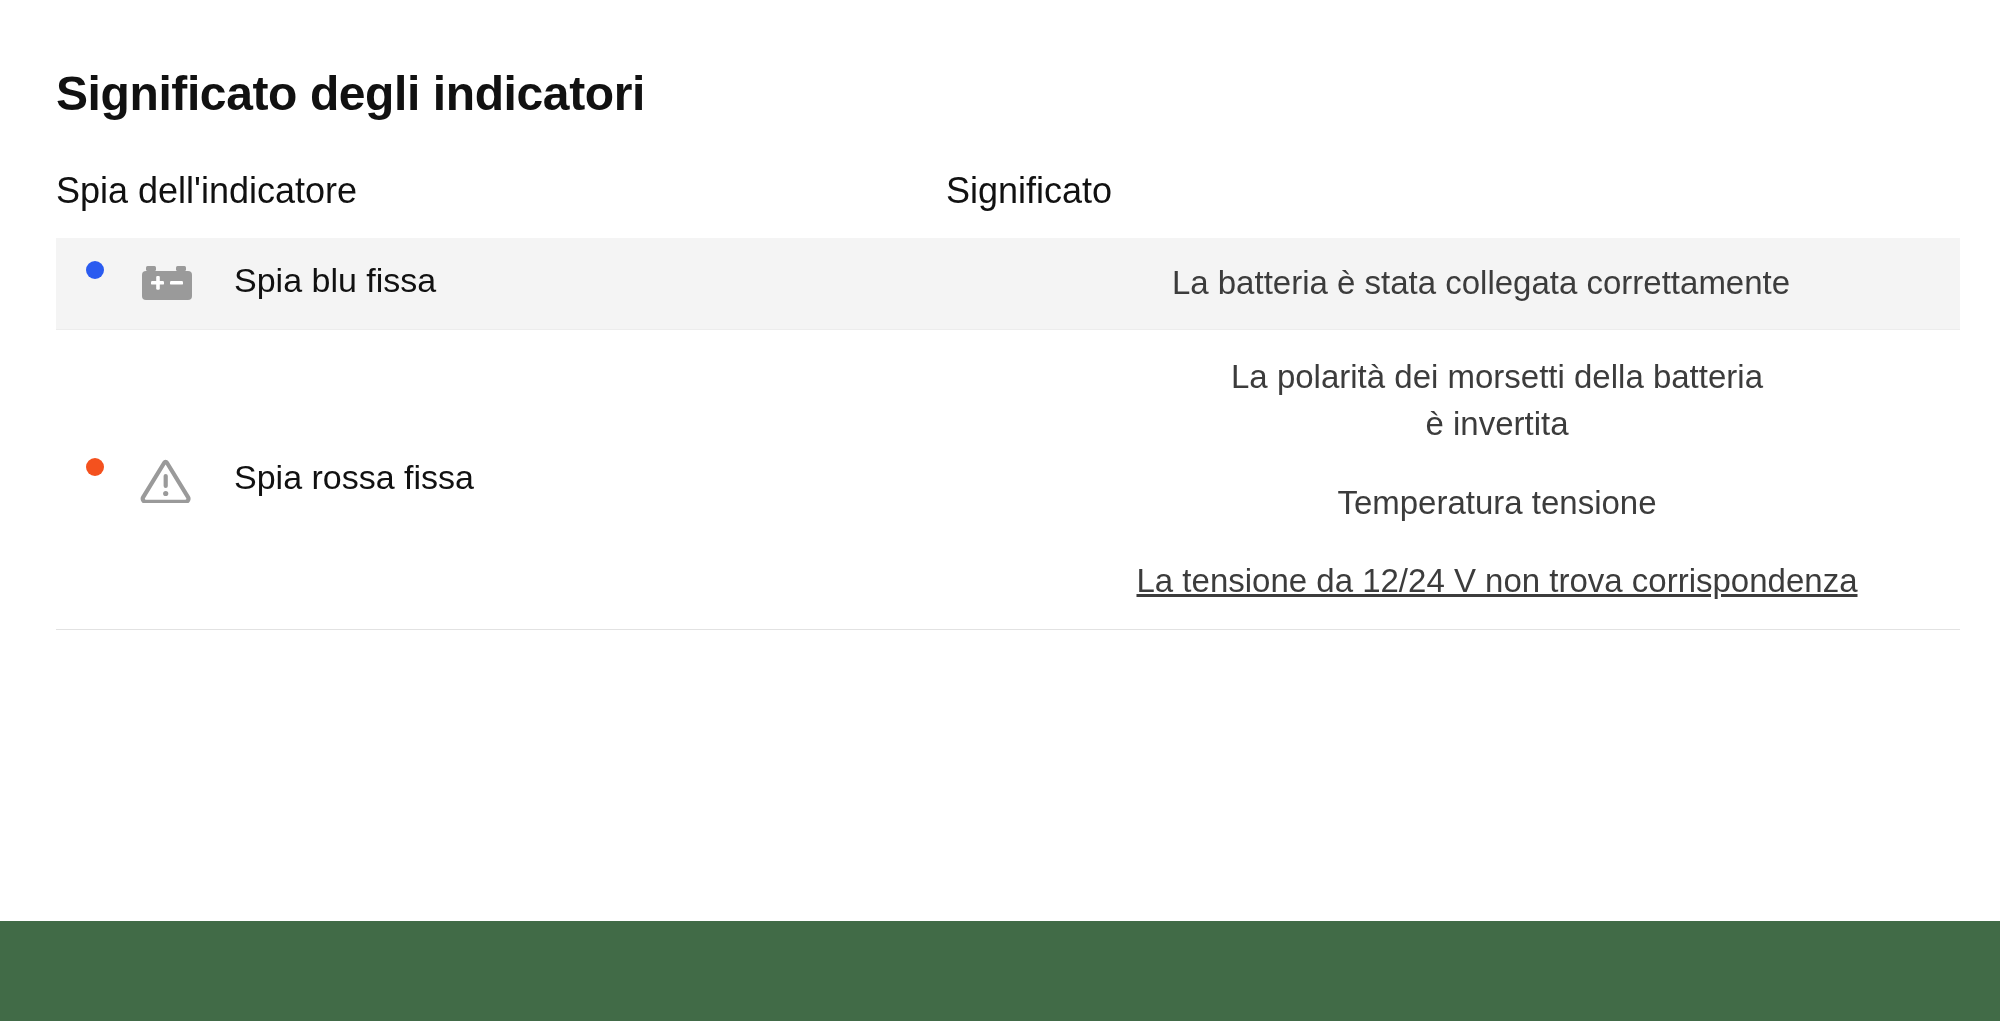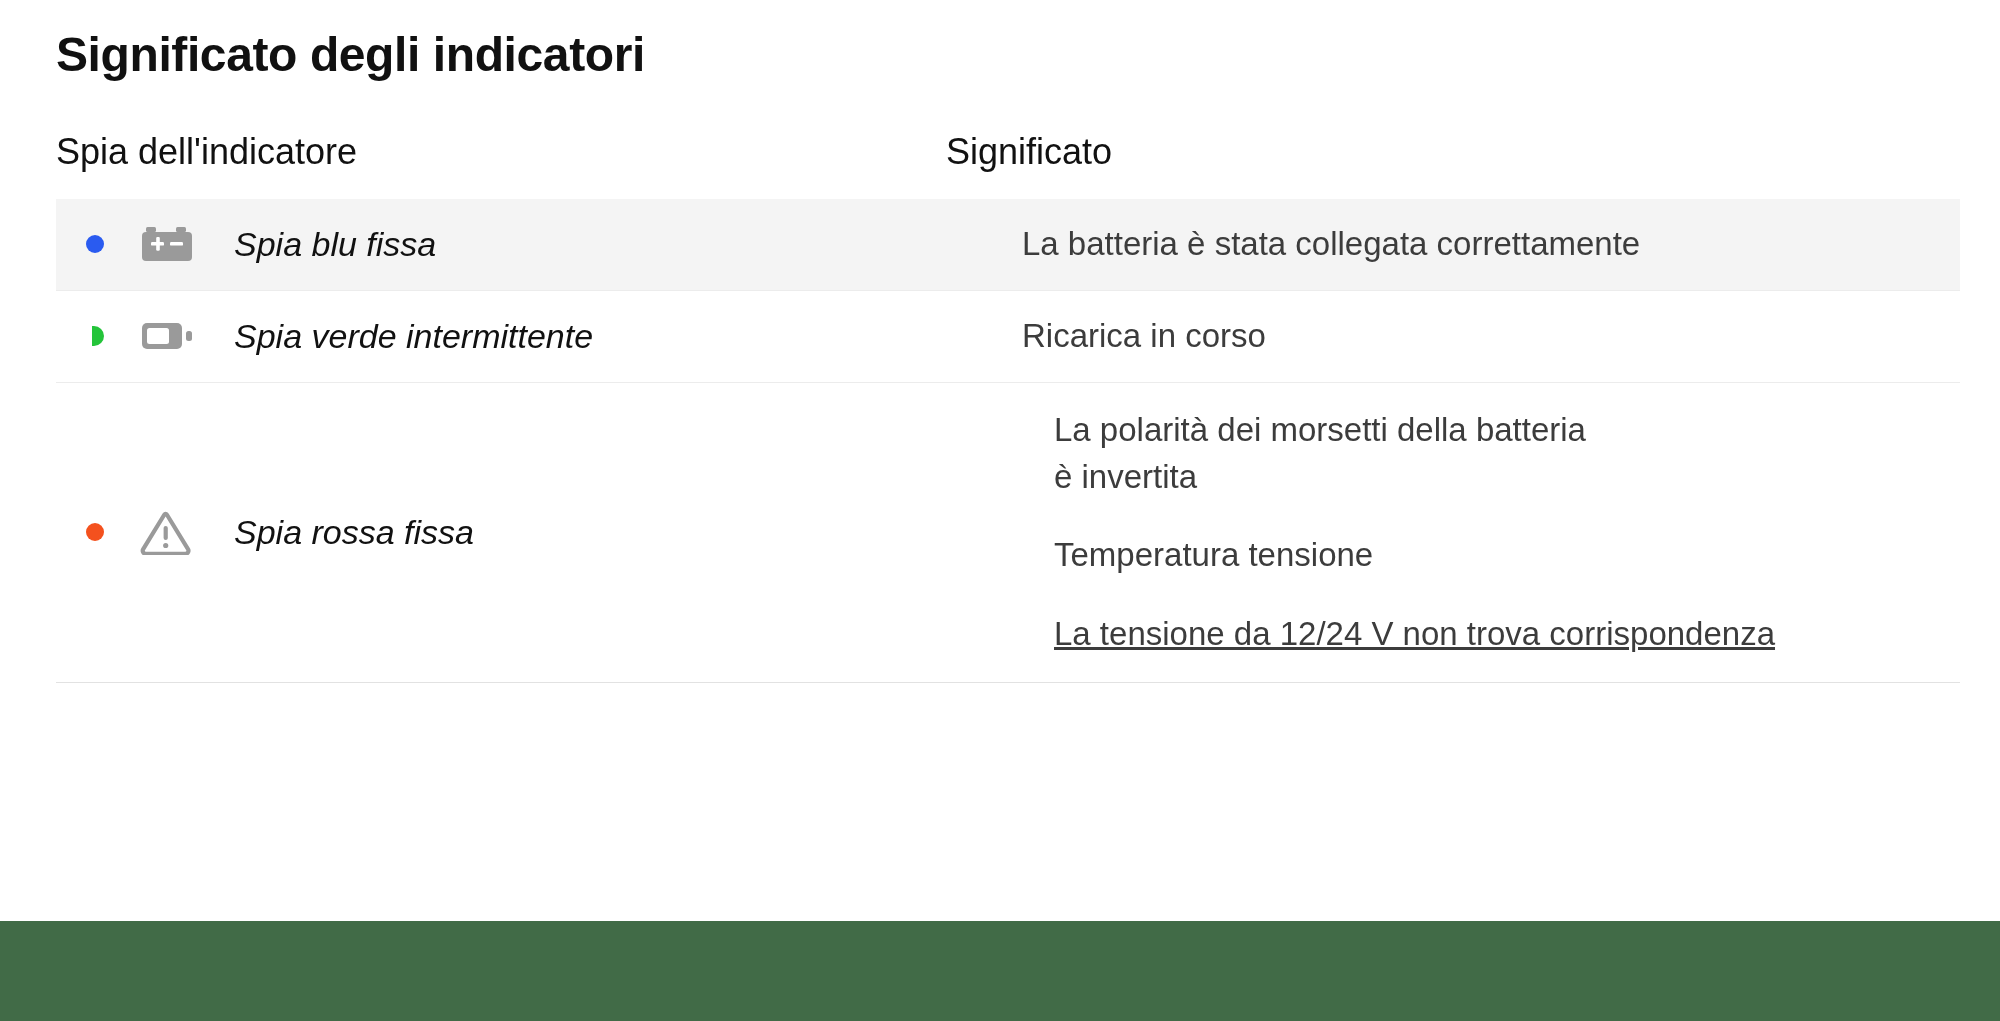--- a/index.html
+++ b/index.html
@@ -15,21 +15,21 @@
 
   .page {
     position: relative;
     width: 2000px;
     height: 1021px;
     background: #ffffff;
     overflow: hidden;
   }
 
   .content {
-    padding: 25px 56px 0 56px;
+    padding: 64px 56px 0 56px;
     border-radius: 19px;
   }
 
   .page-title {
     font-size: 48px;
     font-weight: 700;
     color: #111111;
     letter-spacing: -0.4px;
     margin: 0 0 0 0;
     line-height: 1.25;
@@ -62,28 +62,28 @@
     padding: 22px 0 22px 0;
     vertical-align: middle;
   }
 
   td.meaning-cell {
     padding: 22px 20px 22px 76px;
     vertical-align: middle;
     font-size: 33px;
     color: #3c3c3c;
     line-height: 1.42;
+    text-align: center;
   }
 
   .state-inner {
     display: flex;
-    align-items: center;
+    align-items: flex-start;
     gap: 16px;
     padding-left: 30px;
-    font-style: italic;
   }
 
   .led {
     width: 18px;
     height: 18px;
     border-radius: 50%;
     flex: 0 0 auto;
     margin-right: 20px;
   }
   .led.blink {
@@ -155,38 +155,20 @@
                 </svg>
               </span>
               <span class="state-label">Spia blu fissa</span>
             </div>
           </td>
           <td class="meaning-cell">
             <span>La batteria è stata collegata correttamente</span>
           </td>
         </tr>
 
-        <tr>
-          <td class="state-cell">
-            <div class="state-inner">
-              <span class="led blink" style="background:#24c43a;"></span>
-              <span class="glyph">
-                <svg width="54" height="34" viewBox="0 0 54 34" fill="none" aria-hidden="true">
-                  <rect x="2" y="4" width="40" height="26" rx="5" fill="#9a9a9a"></rect>
-                  <rect x="7" y="9" width="22" height="16" rx="2.5" fill="#ffffff"></rect>
-                  <rect x="46" y="12" width="6" height="10" rx="2.5" fill="#9a9a9a"></rect>
-                </svg>
-              </span>
-              <span class="state-label">Spia verde intermittente</span>
-            </div>
-          </td>
-          <td class="meaning-cell">
-            <span>Ricarica in corso</span>
-          </td>
-        </tr>
 
 
         <tr>
           <td class="state-cell">
             <div class="state-inner">
               <span class="led" style="background:#f4511e;"></span>
               <span class="glyph">
                 <svg width="54" height="46" viewBox="0 0 54 46" fill="none" aria-hidden="true">
                   <path d="M24.4 5.5 L3.2 40.2 A3 3 0 0 0 5.8 44.8 H45.4 A3 3 0 0 0 48 40.2 L26.8 5.5 A1.4 1.4 0 0 0 24.4 5.5 Z" stroke="#9a9a9a" stroke-width="4.2" fill="none" stroke-linejoin="round"></path>
                   <rect x="23.6" y="17" width="4.2" height="14" rx="2.1" fill="#9a9a9a"></rect>

